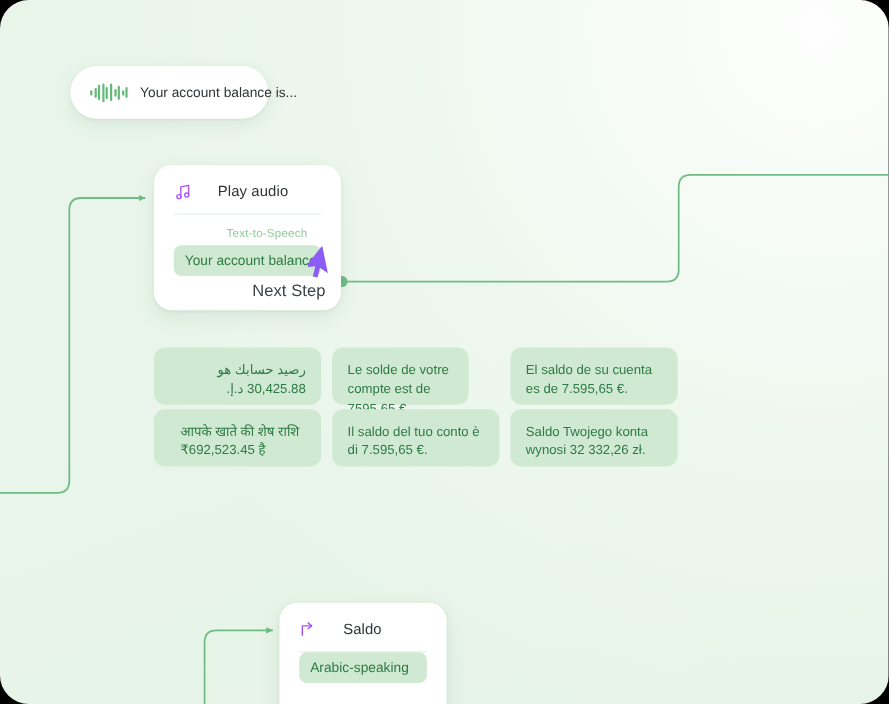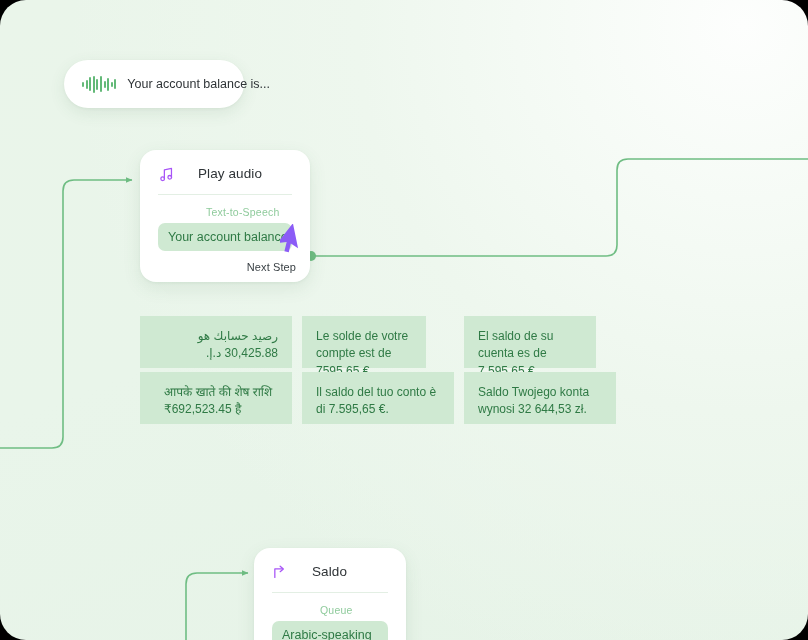--- a/index.html
+++ b/index.html
@@ -70,21 +70,21 @@
     padding: 7px 10px;
     font-size: 12.5px;
     color: #2f7a45;
     white-space: nowrap;
     overflow: hidden;
   }
   .next-step {
     position: absolute;
     right: 14px;
     bottom: 9px;
-    font-size: 11px;
+    font-size: 15px;
     color: #3b4246;
     letter-spacing: .1px;
   }
 
   
   #audio-pill {
     position: absolute;
     left: 64px; top: 60px;
     width: 180px; height: 48px;
     background: #fff;
@@ -110,21 +110,21 @@
   #audio-pill .pill-text {
     font-size: 12.5px;
     color: #2f3437;
     white-space: nowrap;
   }
 
   
   .chip {
     position: absolute;
     background: #cfe9d2;
-    border-radius: 0;
+    border-radius: 10px;
     padding: 12px 14px;
     font-size: 12px;
     line-height: 1.45;
     color: #2f7a45;
   }
   .chip.rtl { direction: rtl; text-align: right; }
 
   
   #cursor {
     position: absolute;
@@ -189,42 +189,41 @@
   </svg>
 
   <div class="chip rtl" style="left:140px; top:316px; width:152px; height:52px;">
     <span>رصيد حسابك هو 30,425.88 د.إ.</span>
   </div>
 
   <div class="chip" style="left:302px; top:316px; width:124px; height:52px;">
     <span>Le solde de votre compte est de 7595,65 €.</span>
   </div>
 
-  <div class="chip" style="left:464px; top:316px; width:132px; height:52px;">
+  <div class="chip" style="left:464px; top:316px; width:152px; height:52px;">
     <span>El saldo de su cuenta es de 7.595,65 €.</span>
   </div>
 
   <div class="chip" style="left:140px; top:372px; width:152px; height:52px;padding-left:24px;">
     <span>आपके खाते की शेष राशि ₹692,523.45 है</span>
   </div>
 
   <div class="chip" style="left:302px; top:372px; width:152px; height:52px;">
     <span>Il saldo del tuo conto è di 7.595,65 €.</span>
   </div>
 
   <div class="chip" style="left:464px; top:372px; width:152px; height:52px;">
-    <span>Saldo Twojego konta wynosi 32 644,53 zł.</span>
+    <span>Saldo Twojego konta wynosi 32 332,26 zł.</span>
   </div>
 
   <div class="card" id="route-card" style="left:254px; top:548px; width:152px; height:120px;">
     <div class="card-head">
       <svg width="17" height="17" viewBox="0 0 24 24" fill="none">
         <path d="M4 19V7h11" stroke="#a855f7" stroke-width="1.8" stroke-linecap="round" stroke-linejoin="round"></path>
         <path d="M11.5 3.2 L16 7 L11.5 10.8" stroke="#a855f7" stroke-width="1.8" stroke-linecap="round" stroke-linejoin="round"></path>
       </svg>
       <span class="title">Saldo</span>
     </div>
     <div class="divider"></div>
-    <div class="field-label">Queue</div>
     <div class="field-box">Arabic-speaking</div>
   </div>
 
 </div>
 
 </body></html>

